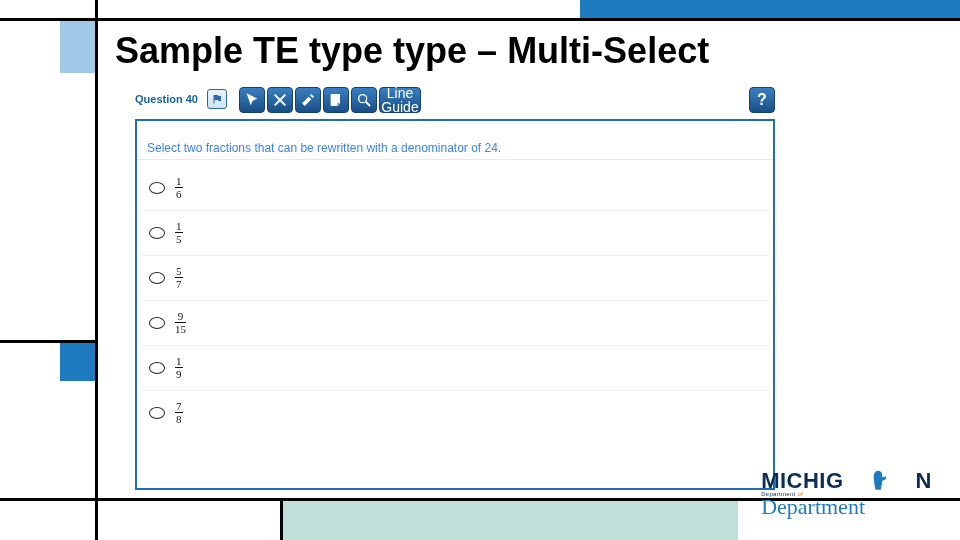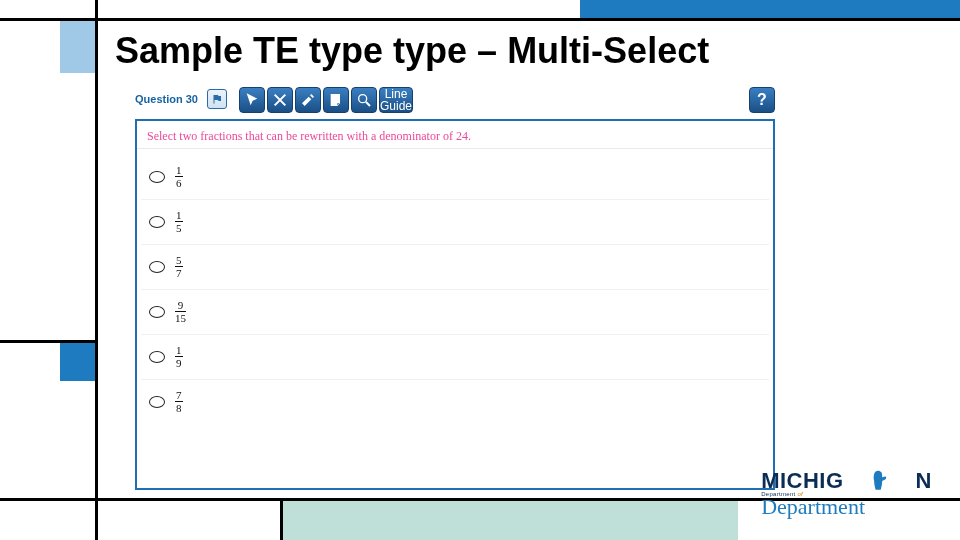--- a/index.html
+++ b/index.html
@@ -25,27 +25,27 @@
   
   .quiz { position: absolute; left: 135px; top: 85px; width: 640px; height: 405px; background: #fff; }
 
   .toolbar { position: relative; height: 34px; }
   .q-label { position: absolute; left: 0; top: 8px; font-size: 11px; font-weight: bold; color: #1563a3; }
   .flag { position: absolute; left: 72px; top: 4px; width: 20px; height: 20px; border: 1px solid #2d6aa8; border-radius: 3px; background: linear-gradient(#eaf3fb,#cfe2f2); display: flex; align-items: center; justify-content: center; }
   .flag svg { width: 12px; height: 12px; }
 
   .toolgroup { position: absolute; left: 104px; top: 2px; display: flex; gap: 2px; }
   .toolbtn { width: 26px; height: 26px; border-radius: 4px; background: linear-gradient(#3a7fc2,#1a4f86); border: 1px solid #15416e; display: flex; align-items: center; justify-content: center; color: #fff; }
-  .toolbtn.wide { width: 34px; font-size: 12px; line-height: 1; text-align: center; }
+  .toolbtn.wide { width: 42px; font-size: 14px; line-height: 1; text-align: center; }
   .toolbtn svg { width: 16px; height: 16px; }
 
   .helpbtn { position: absolute; right: 0; top: 2px; width: 26px; height: 26px; border-radius: 4px; background: linear-gradient(#3a7fc2,#1a4f86); border: 1px solid #15416e; color: #fff; display: flex; align-items: center; justify-content: center; font-weight: bold; font-size: 16px; }
 
   .qpanel { position: absolute; left: 0; top: 34px; right: 0; bottom: 0; border: 2px solid #1f6fb0; background: #fff; }
-  .prompt { padding: 8px 10px 4px; font-size: 12px; font-family: Liberation Serif, serif; color: #ec4899; border-bottom: 1px solid #e9e9e9; }
+  .prompt { padding: 20px 10px 4px; font-size: 12px; font-family: Liberation Sans, sans-serif; color: #3b82f6; border-bottom: 1px solid #e9e9e9; }
   .options { padding: 6px 4px; }
   .opt { display: flex; align-items: center; gap: 10px; padding: 10px 8px; border-bottom: 1px solid #f0f0f0; }
   .opt:last-child { border-bottom: none; }
   .bubble { width: 16px; height: 12px; border: 1.5px solid #222; border-radius: 50%; background: #fff; flex: 0 0 auto; }
   .frac { font-size: 11px; font-family: Georgia, 'Times New Roman', serif; color: #111; text-align: center; line-height: 1; }
   .frac .num { display: block; border-bottom: 1px solid #111; padding: 0 1px; }
   .frac .den { display: block; padding-top: 1px; }
 
   
   .logo { position: absolute; right: 28px; bottom: 14px; text-align: left; }
@@ -67,21 +67,21 @@
   <div class="block-blue-left"></div>
   <div class="bar hbar-bottom"></div>
   <div class="bar vbar-bottom-1"></div>
   <div class="block-teal"></div>
 </div>
 
 <div class="title">Sample TE type type – Multi-Select</div>
 
 <div class="quiz">
   <div class="toolbar">
-    <div class="q-label">Question 30</div>
+    <div class="q-label">Question 40</div>
     <div class="flag">
       <svg viewBox="0 0 24 24">
           <path fill="#2d6aa8" d="M5 3v18h2v-7h7l1 2h5V6h-5l-1-2H5z"></path>
         </svg>
     </div>
     <div class="toolgroup">
       <div class="toolbtn" title="Pointer">
         <svg viewBox="0 0 24 24">
             <path fill="#fff" d="M4 2l6 18 3-7 7-3L4 2z"></path>
           </svg>

